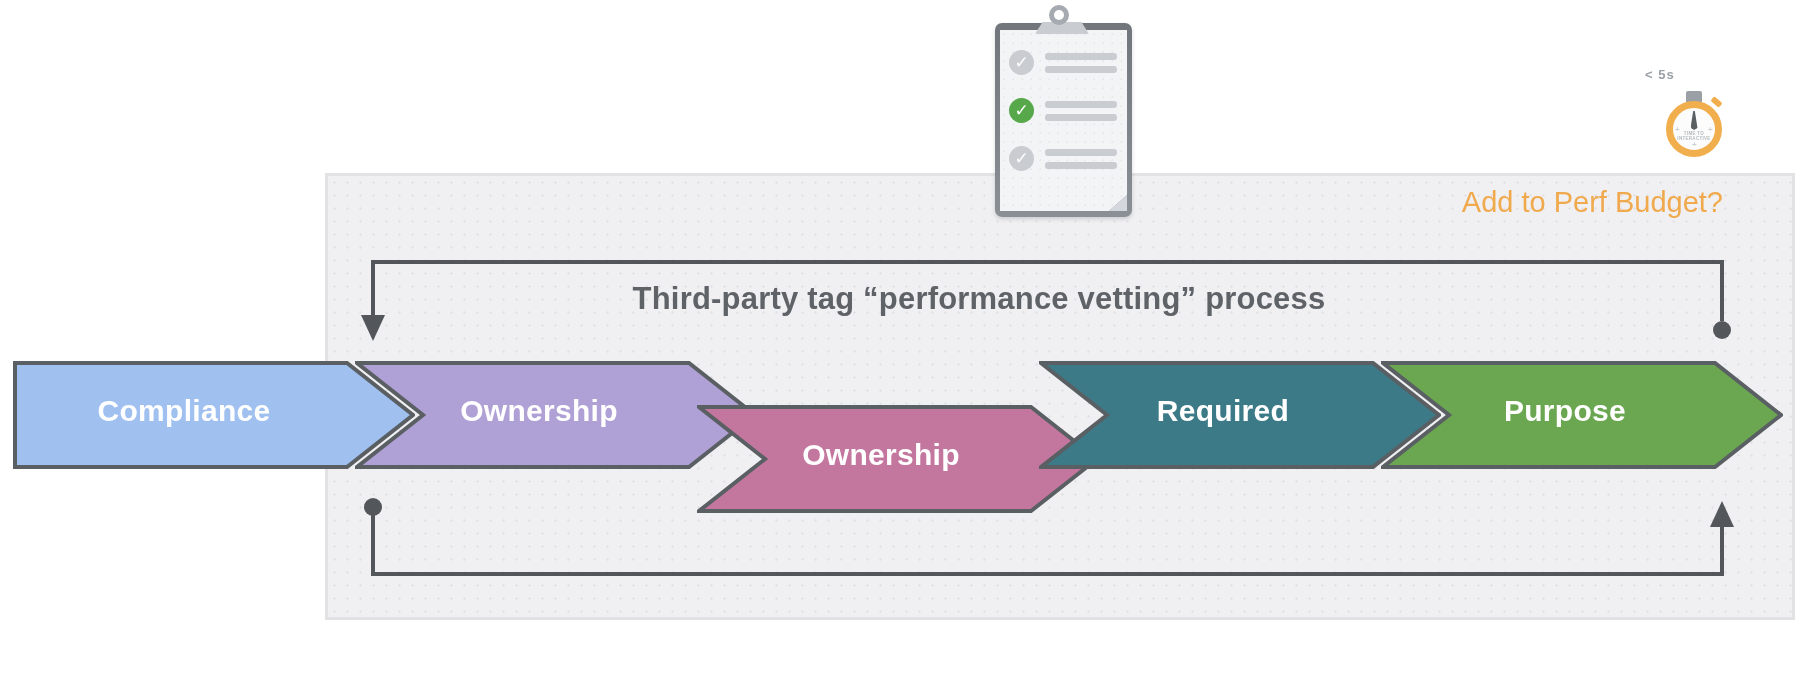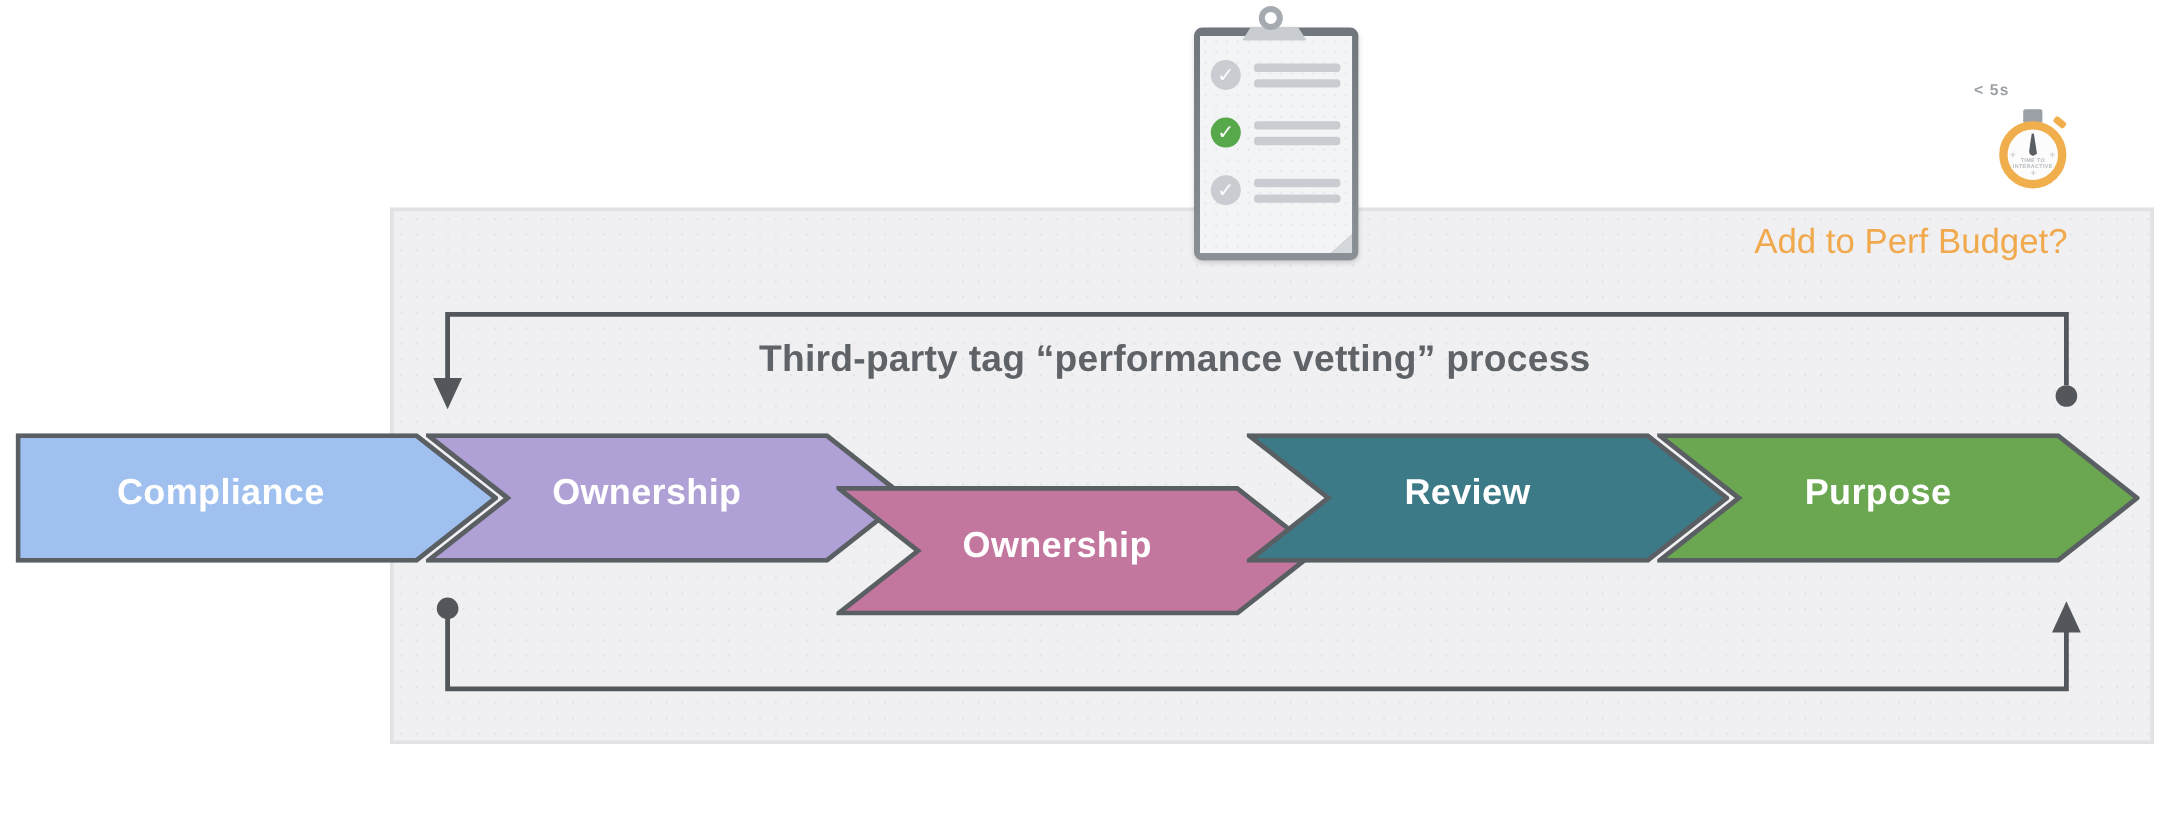--- a/index.html
+++ b/index.html
@@ -118,21 +118,21 @@
 <div class="chevron" id="chev-2">
   <svg width="402" height="108" viewBox="0 0 402 108">
     <polygon points="2,2 334,2 400,54 334,106 2,106 68,54" stroke="#5A5F63" stroke-width="4" fill="#C4779E"></polygon>
   </svg>
   <div class="label">Ownership</div>
 </div>
 <div class="chevron" id="chev-3">
   <svg width="402" height="108" viewBox="0 0 402 108">
     <polygon points="2,2 334,2 400,54 334,106 2,106 68,54" stroke="#5A5F63" stroke-width="4" fill="#3D7A87"></polygon>
   </svg>
-  <div class="label">Review</div>
+  <div class="label">Required</div>
 </div>
 <div class="chevron" id="chev-4">
   <svg width="402" height="108" viewBox="0 0 402 108">
     <polygon points="2,2 334,2 400,54 334,106 2,106 68,54" stroke="#5A5F63" stroke-width="4" fill="#6BA751"></polygon>
   </svg>
   <div class="label">Purpose</div>
 </div>
 
 <div class="abs" id="clipboard">
   <div id="clip-board"></div>

